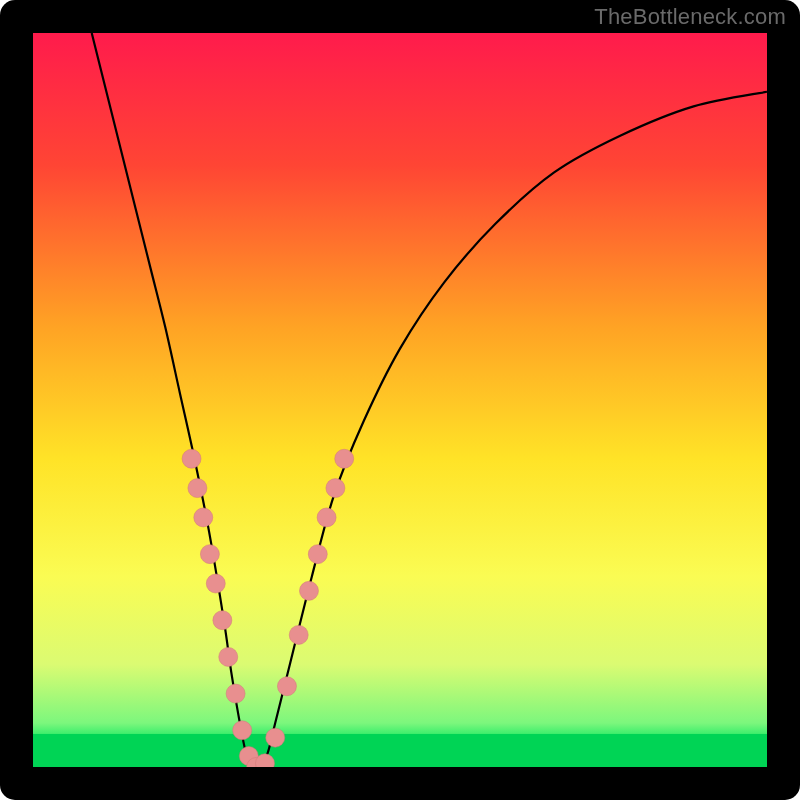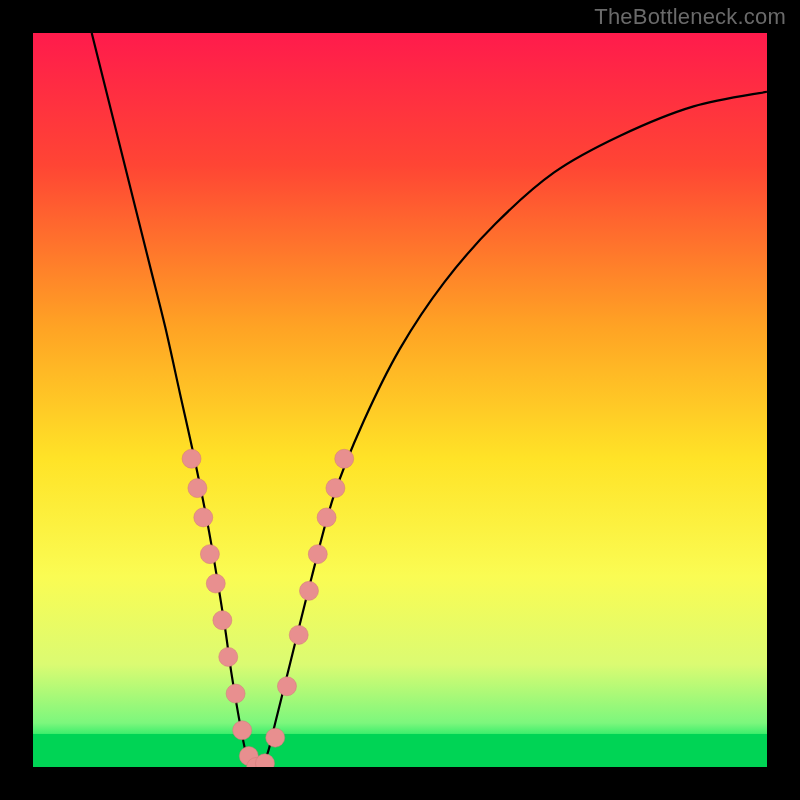--- a/index.html
+++ b/index.html
@@ -9,20 +9,21 @@
     height: 800px;
     overflow: hidden;
     font-family: Arial, Helvetica, sans-serif;
   }
   .frame {
     position: relative;
     width: 800px;
     height: 800px;
     background: #000;
     box-sizing: border-box;
+    border-radius: 15px;
   }
   .watermark {
     position: absolute;
     top: 4px;
     right: 14px;
     color: #6a6a6a;
     font-size: 22px;
     font-weight: 500;
     z-index: 10;
     letter-spacing: 0.2px;

